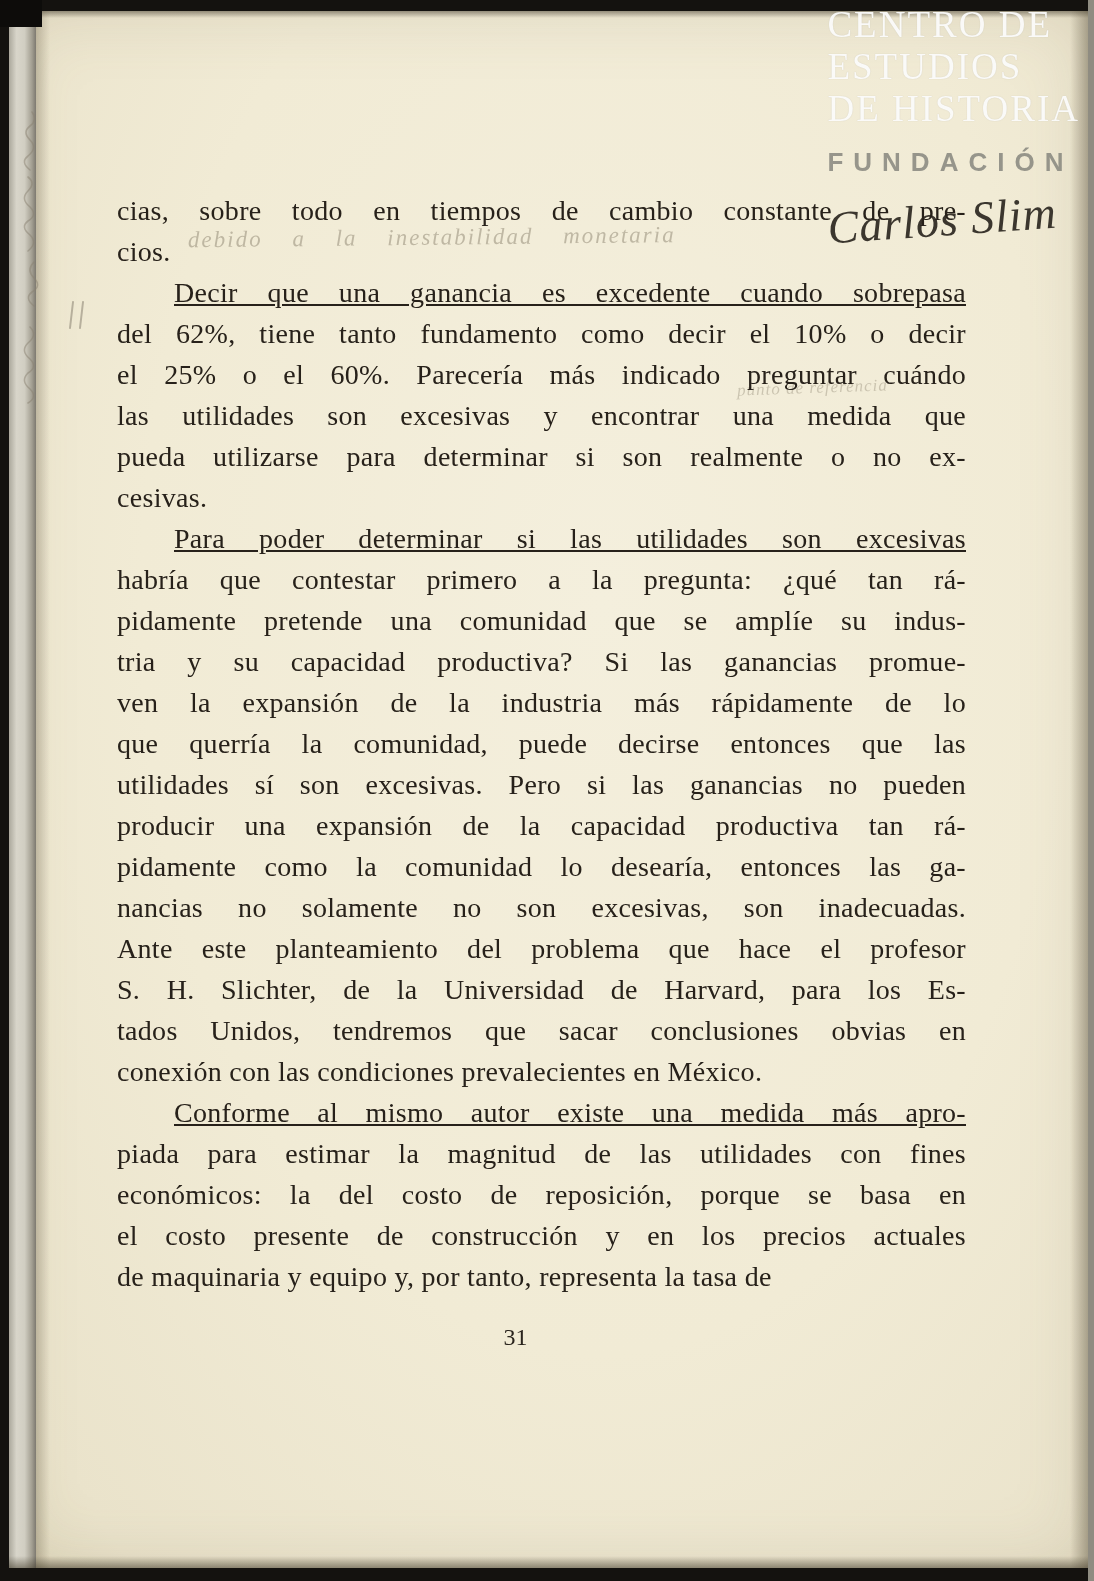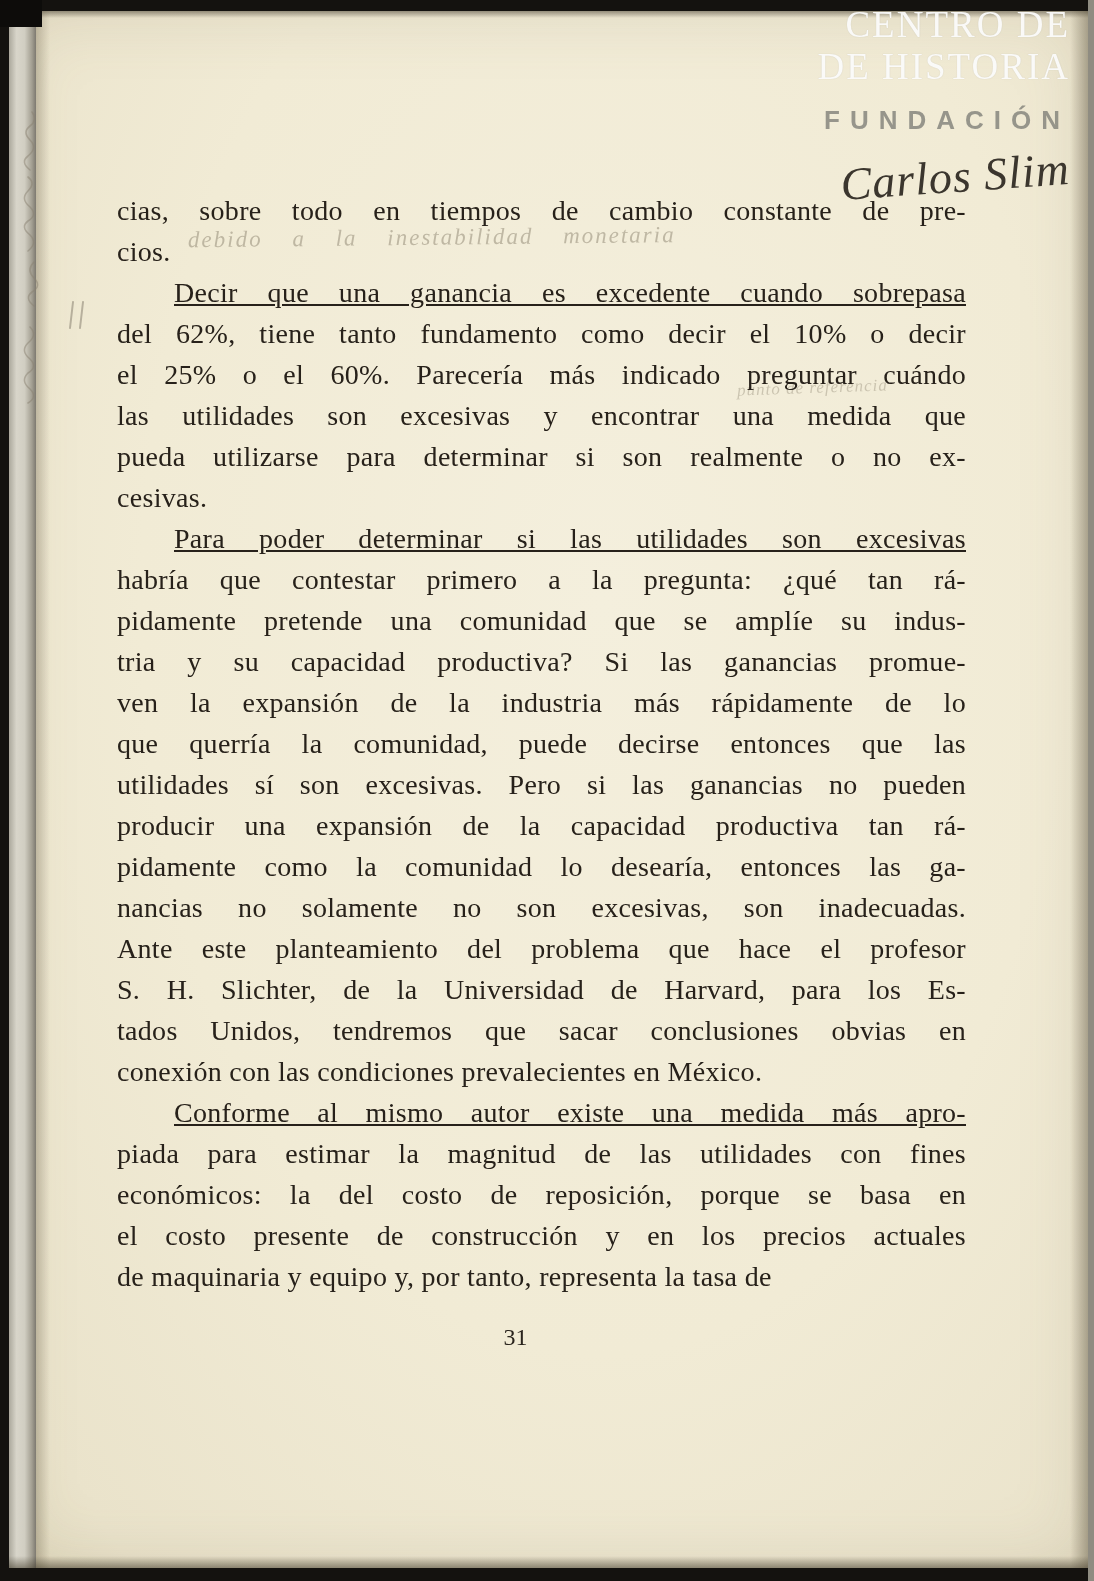--- a/index.html
+++ b/index.html
@@ -38,21 +38,21 @@
   }
   .right-edge-strip {
     position: absolute; left: 1088px; top: 0; width: 6px; height: 1581px;
     background: #8f8c81;
   }
   .corner-tl {
     position: absolute; left: 0; top: 0; width: 42px; height: 27px;
     background: #0d0c0a;
   }
 
-  .watermark { position: absolute; top: 4px; right: 24px; text-align: right; }
+  .watermark { position: absolute; top: 4px; right: 14px; }
   .wm-line {
     font-family: "Liberation Serif", serif;
     font-size: 37px; line-height: 42px;
     color: rgba(255,255,255,0.9);
     letter-spacing: 2px;
     text-shadow: 0 0 1px rgba(160,158,145,0.45);
   }
   .wm-foundation {
     margin-top: 17px;
     font-family: "Liberation Sans", sans-serif;
@@ -122,20 +122,21 @@
   <div class="left-seam"></div>
   <div class="top-seam"></div>
   <div class="bottom-seam"></div>
   <div class="right-seam"></div>
   <div class="right-edge-strip"></div>
   <div class="corner-tl"></div>
 
   <div class="watermark">
     <div>
         <div class="wm-line">CENTRO DE</div>
+        <div class="wm-line">ESTUDIOS</div>
         <div class="wm-line">DE HISTORIA</div>
       </div>
     <div class="wm-foundation">FUNDACIÓN</div>
     <div class="wm-signature">Carlos Slim</div>
   </div>
 
   <div class="annotation inline-pencil">debido a la inestabilidad monetaria</div>
   <div class="annotation margin-pencil">punto de referencia</div>
 
   <svg class="scribble vertical" width="40" height="360" viewBox="0 0 40 360">

